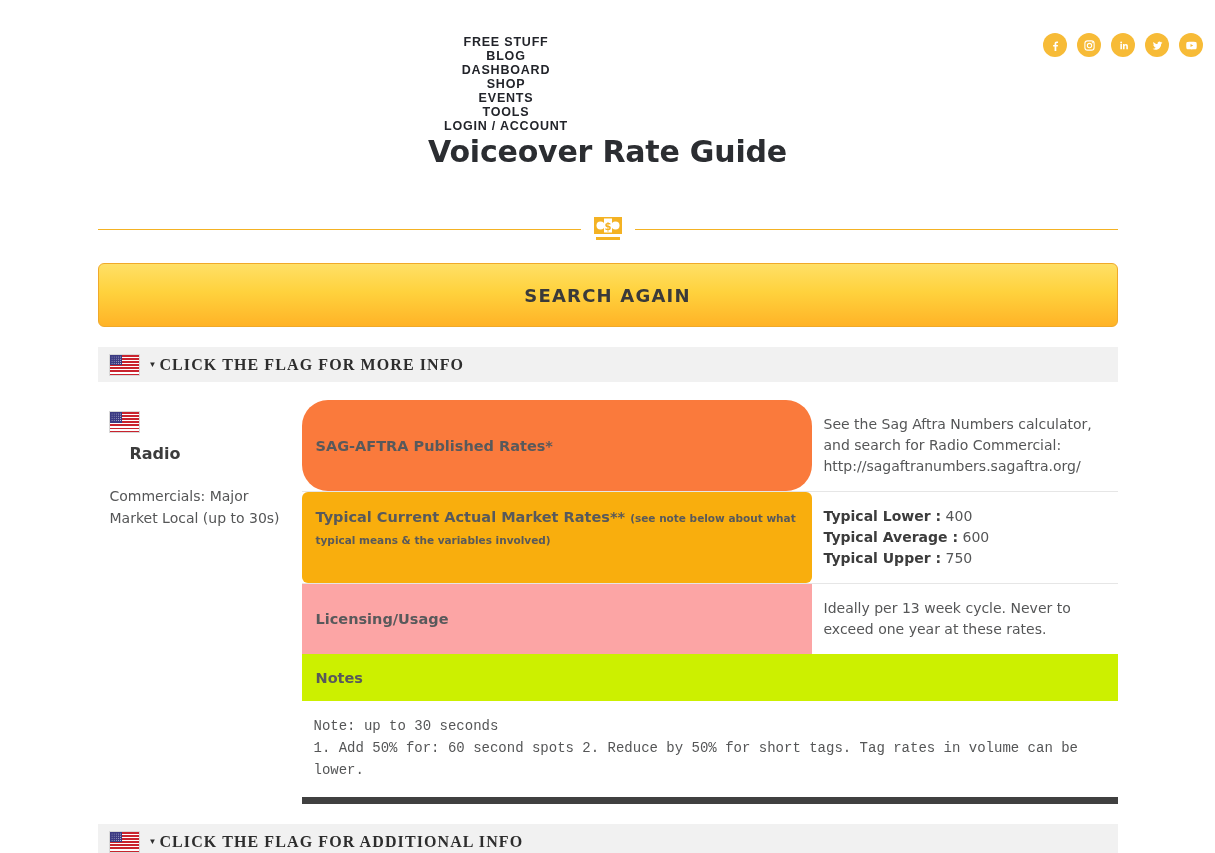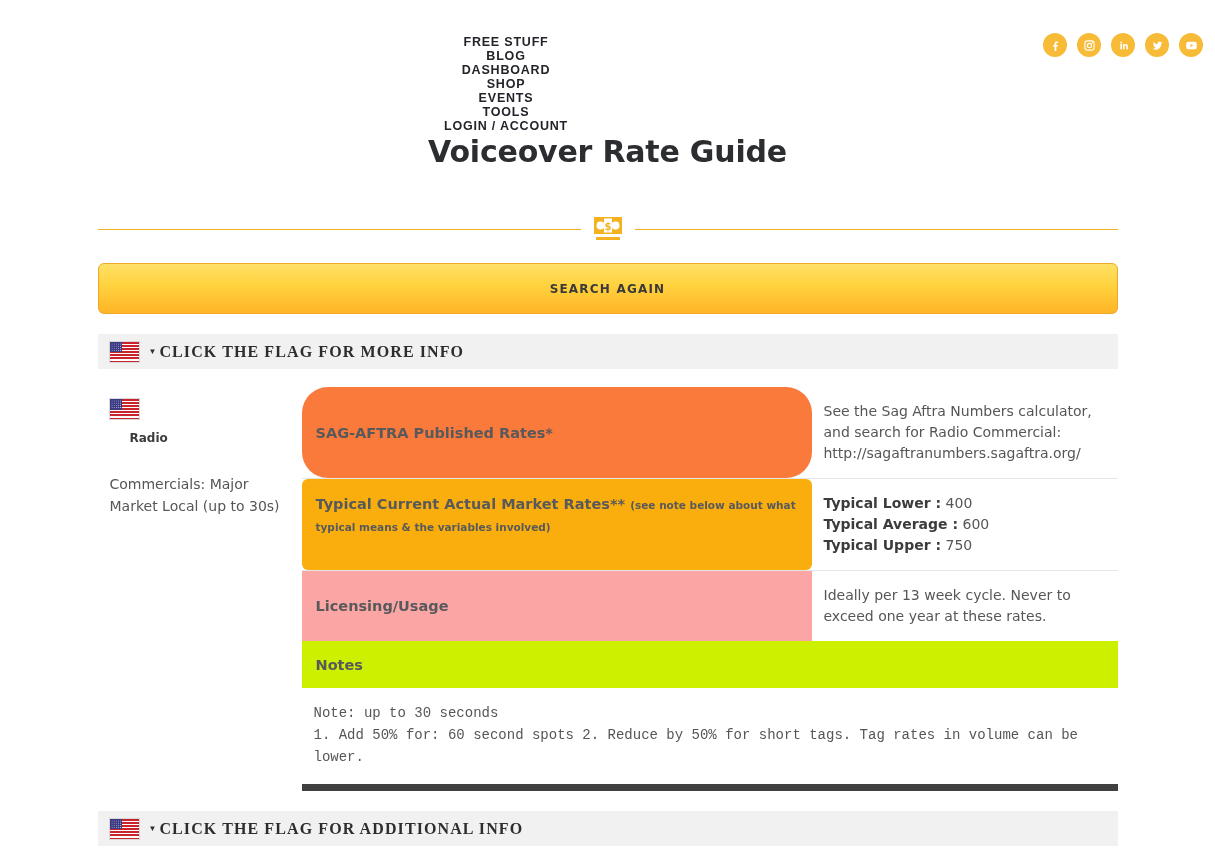--- a/index.html
+++ b/index.html
@@ -156,26 +156,26 @@
   
   .content {
     width: 1020px;
     margin: 12px auto 0;
   }
 
   
   .search-again {
     display: block;
     width: 100%;
-    height: 51px;
+    height: 64px;
     border: 1px solid #f0a92a;
     border-radius: 6px;
     background: linear-gradient(to bottom, #ffe066 0%, #ffd23d 45%, #ffb327 100%);
     color: #3a3a3a;
-    font-size: 12px;
+    font-size: 18px;
     font-weight: bold;
     letter-spacing: 1.2px;
     cursor: pointer;
     font-family: "DejaVu Sans", sans-serif;
   }
 
   
   .accordion {
     margin-top: 20px;
     height: 35px;
@@ -234,24 +234,24 @@
     display: flex;
     margin-top: 18px;
   }
   .rate-left {
     width: 204px;
     flex: 0 0 204px;
     padding: 12px 10px 0 12px;
   }
   .rate-left .flag { margin-bottom: 12px; }
   .rate-left .cat-title {
-    font-size: 12px;
+    font-size: 16px;
     font-weight: bold;
     color: #3c3c3c;
-    margin-bottom: 28px;
+    margin-bottom: 22px;
     font-family: "DejaVu Sans", sans-serif;
     padding-left: 20px;
   }
   .rate-left .cat-desc {
     font-size: 14px;
     line-height: 22px;
     color: #555657;
     font-family: "DejaVu Sans", sans-serif;
   }
 

